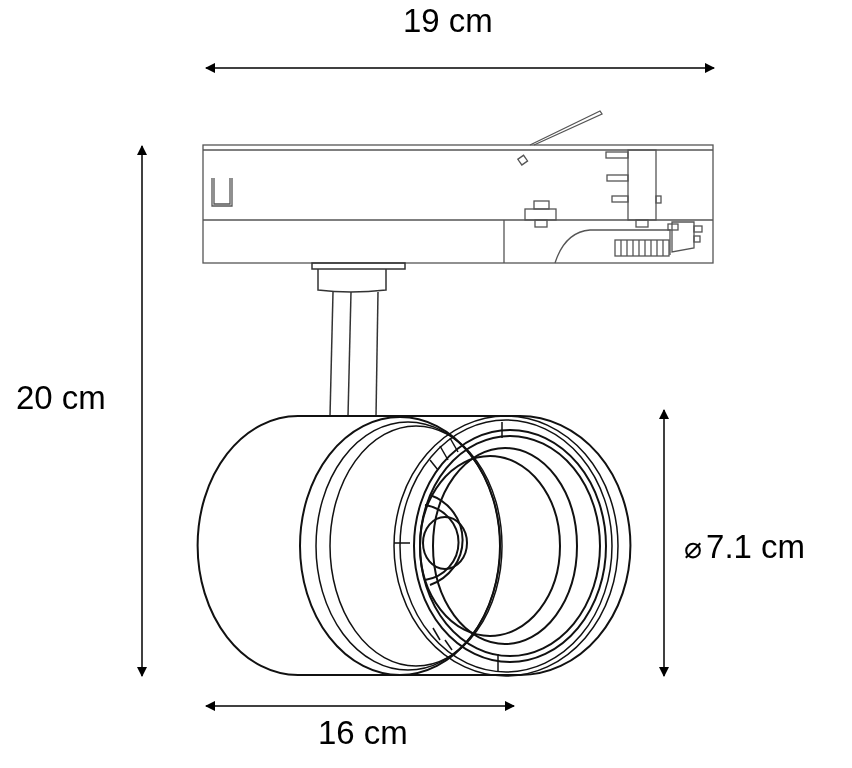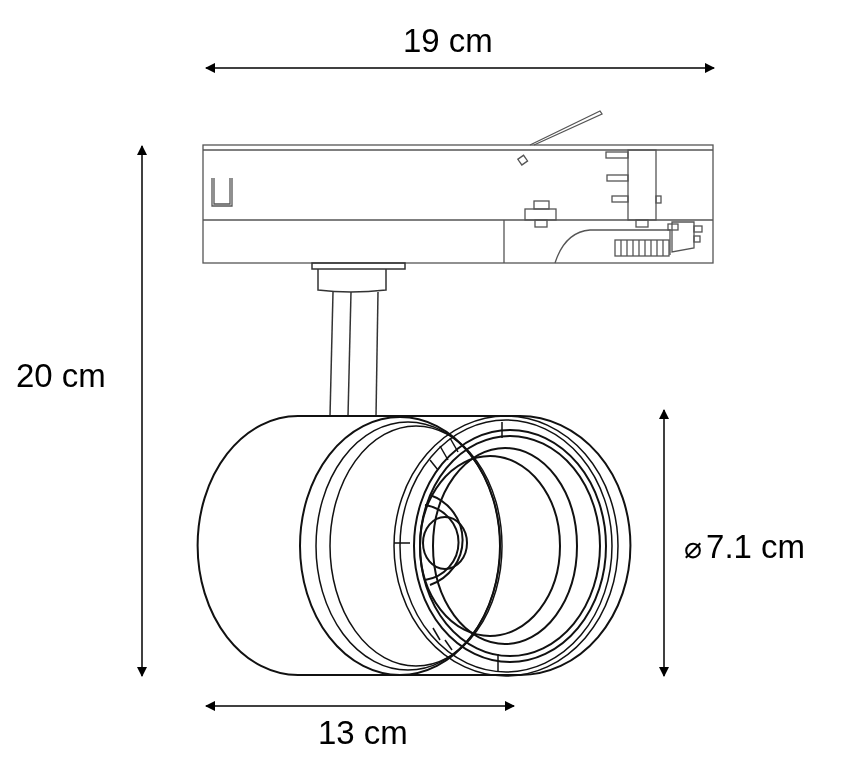--- a/index.html
+++ b/index.html
@@ -1,22 +1,22 @@
 <!DOCTYPE html>
 <html><head>
   <meta charset="utf-8">
   <style>
     html, body { margin: 0; padding: 0; background: #ffffff; }
     body { width: 852px; height: 768px; position: relative; overflow: hidden;
            font-family: "Liberation Sans", sans-serif; }
     #drawing { position: absolute; left: 0; top: 0; }
     .dim-label { position: absolute; font-family: "Liberation Sans", sans-serif;
                  font-size: 33px; color: #000; white-space: nowrap; line-height: 1; }
-    #label-width-top { left: 403px; top: 24px; }
-    #label-height { left: 16px; top: 359px; }
+    #label-width-top { left: 403px; top: 4px; }
+    #label-height { left: 16px; top: 381px; }
     #label-diameter { left: 684px; top: 530px; }
     #label-width-bottom { left: 318px; top: 716px; }
     .diam-sym { font-size: 30px; margin-right: 4px; }
   </style>
 </head>
 <body>
 
 <svg id="drawing" width="852" height="768" viewBox="0 0 852 768" xmlns="http://www.w3.org/2000/svg">
   <defs>
     <marker id="arrow" viewBox="0 0 10 10" refX="9" refY="5" markerWidth="7" markerHeight="7" orient="auto-start-reverse">
@@ -105,13 +105,13 @@
     <ellipse cx="490" cy="546" rx="70" ry="90"></ellipse>
     <path d="M430,495 A50,48 0 0 1 430,585"></path>
     <path d="M425,505 A40,38 0 0 1 425,580"></path>
     <ellipse cx="445" cy="543" rx="22" ry="26"></ellipse>
   </g>
 </svg>
 
 <div id="label-width-top" class="dim-label">19 cm</div>
 <div id="label-height" class="dim-label">20 cm</div>
 <div id="label-diameter" class="dim-label"><span class="diam-sym">⌀</span><span>7.1 cm</span></div>
-<div id="label-width-bottom" class="dim-label">13 cm</div>
+<div id="label-width-bottom" class="dim-label">16 cm</div>
 
 </body></html>

